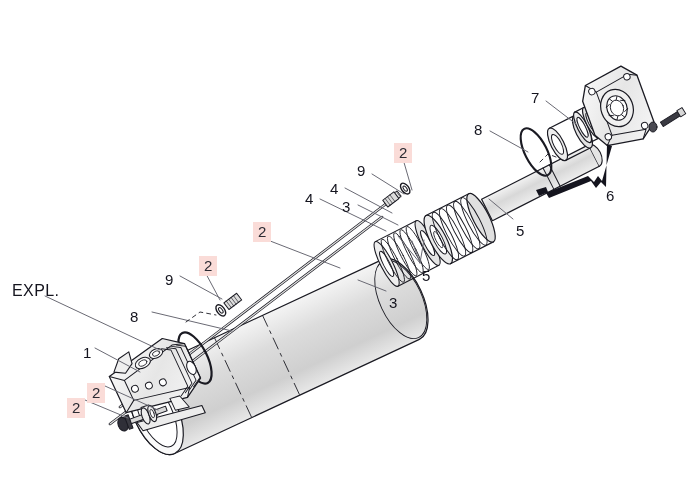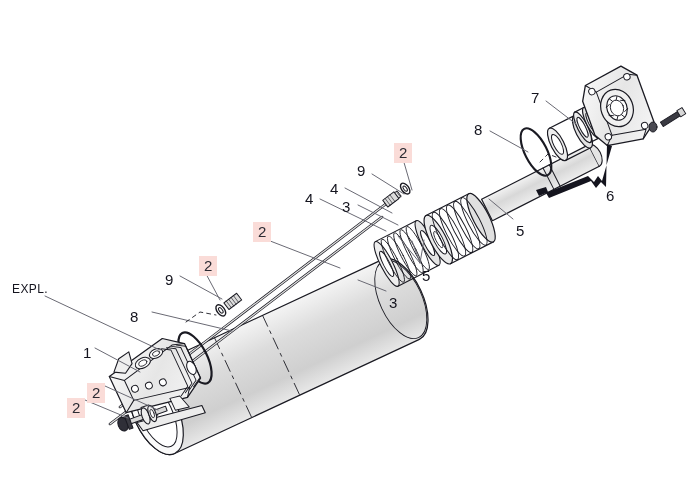--- a/index.html
+++ b/index.html
@@ -2,21 +2,21 @@
 <html><head>
 <meta charset="utf-8">
 <style>
   html,body{margin:0;padding:0;background:#ffffff;}
   body{width:694px;height:500px;overflow:hidden;font-family:"Liberation Sans",sans-serif;}
   #stage{position:relative;width:694px;height:500px;background:#ffffff;}
   #art{position:absolute;left:0;top:0;width:694px;height:500px;}
   .lbl{position:absolute;font-family:"Liberation Sans",sans-serif;font-size:15px;color:#14141e;
        line-height:1;white-space:nowrap;user-select:none;}
   .lbl.hi{background:#fadcd8;padding:2px 5px 3px 5px;color:#2b2b33;}
-  .lbl.expl{font-size:12px;letter-spacing:.4px;}
+  .lbl.expl{font-size:16px;letter-spacing:.4px;}
 </style>
 </head>
 <body>
 
 <div id="stage">
 
   <svg id="art" viewBox="0 0 694 500">
     <defs>
       <linearGradient id="tube" x1="0" y1="0" x2="0" y2="1">
         <stop offset="0" stop-color="#f4f4f4"></stop>

